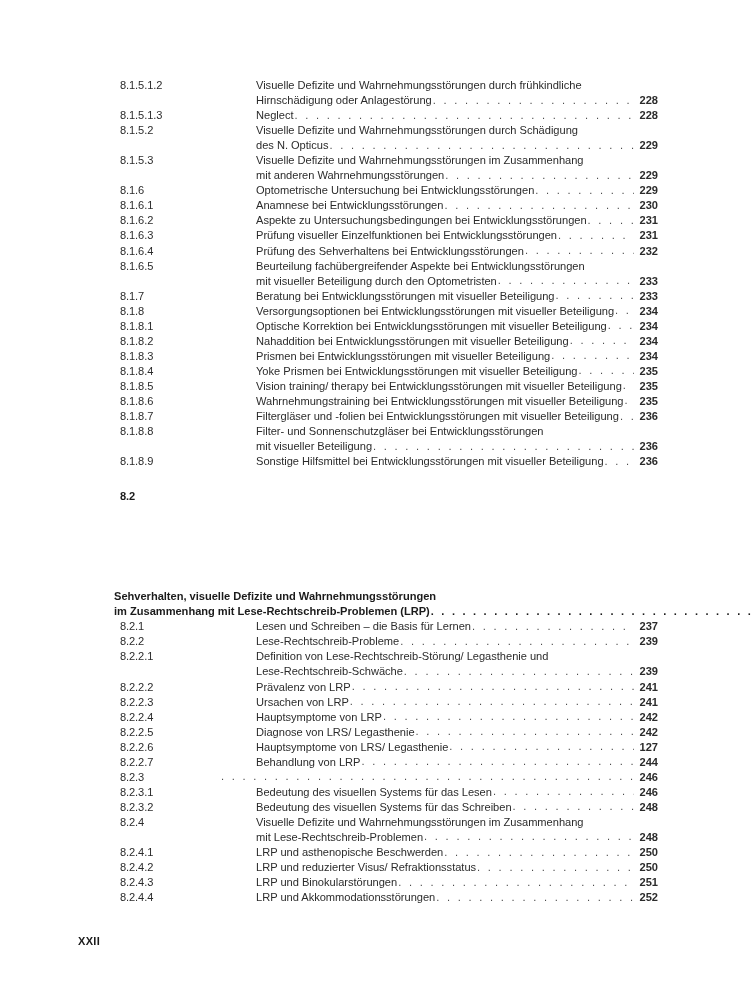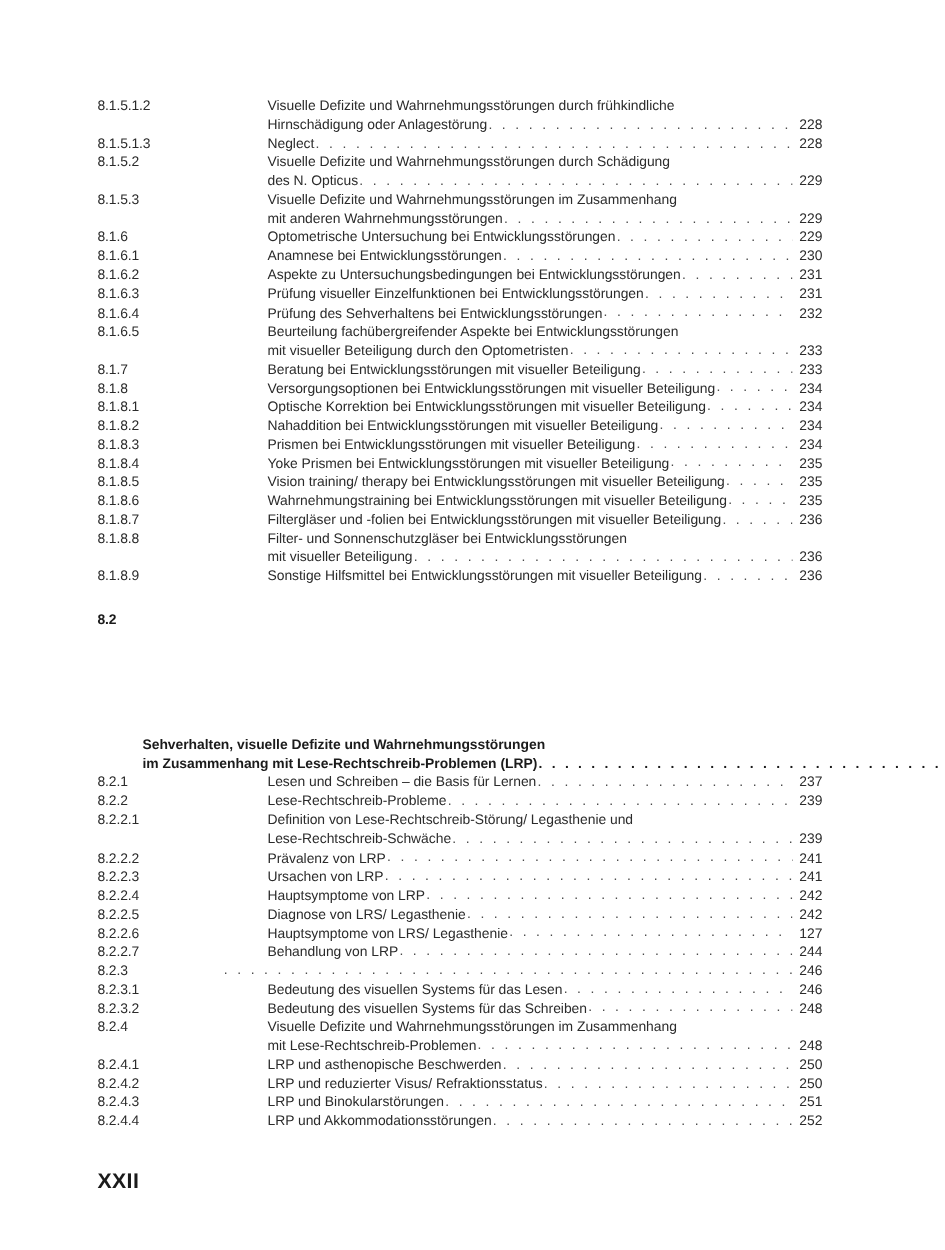--- a/index.html
+++ b/index.html
@@ -36,20 +36,21 @@
   .toc-entry.bold .pg {
     font-weight: bold;
     color: #1b1b1b;
     flex-direction: column;
   }
   .num {
     width: 100px;
     flex: 0 0 100px;
     white-space: nowrap;
     letter-spacing: -0.1px;
+    margin-left: 42px;
   }
   .body-col {
     flex: 1 1 auto;
     min-width: 0;
   }
   .line {
     display: flex;
     align-items: baseline;
     width: 100%;
   }
@@ -73,26 +74,27 @@
   .toc-entry.bold .leader {
     color: #1b1b1b;
     letter-spacing: 2.2px;
   }
   .pg {
     flex: 0 0 auto;
     text-align: right;
     min-width: 22px;
     white-space: nowrap;
     padding-left: 1px;
+    font-weight: bold;
   }
   .folio {
     position: absolute;
     left: 78px;
     top: 935px;
-    font-size: 17px;
+    font-size: 11px;
     font-weight: bold;
     letter-spacing: 0.3px;
     color: #1b1b1b;
   }
 </style>
 </head>
 <body>
 
 <div id="toc-page">
     <div class="toc-entry">

